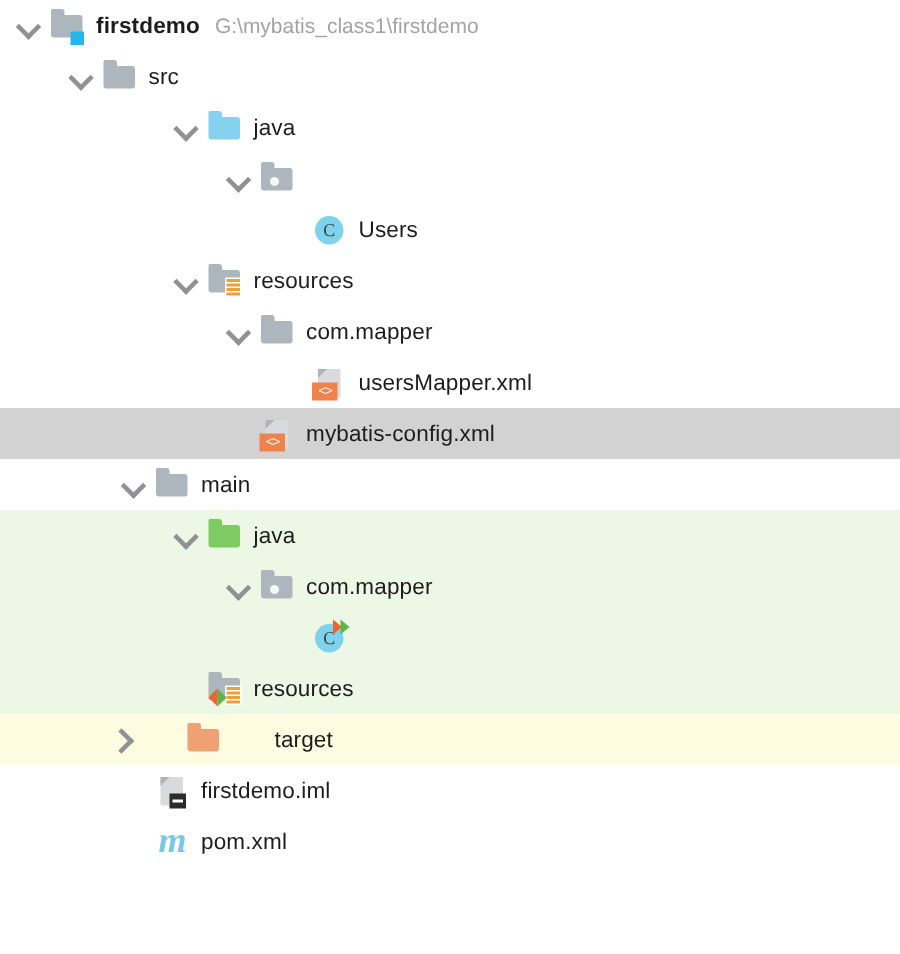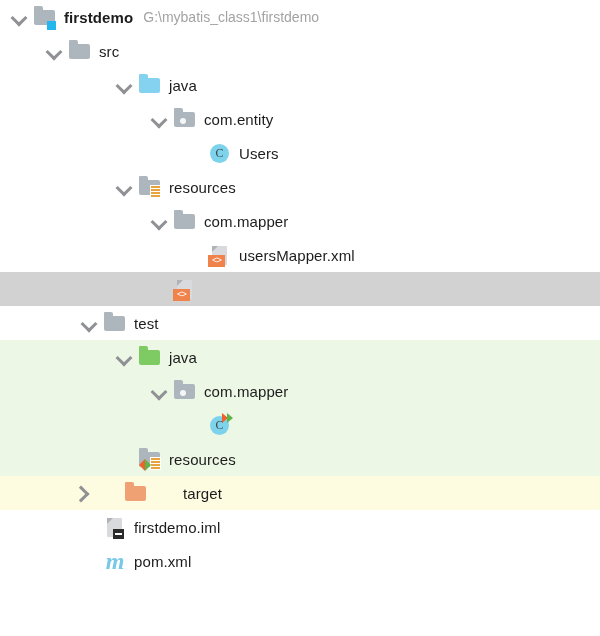--- a/index.html
+++ b/index.html
@@ -302,21 +302,20 @@
       </span>
       <span class="label">java</span>
     </div>
     <div class="row">
       <span class="indent" style="width: 148px;"></span>
       <span class="chev"></span>
       <span class="ic">
         <span class="folder"></span>
         <span class="badge-dot"></span>
       </span>
-      <span class="label">com.entity</span>
     </div>
     <div class="row">
       <span class="indent" style="width: 183px;"></span>
       <span class="chev none"></span>
       <span class="ic">
         <span class="circle-c">C</span>
       </span>
       <span class="label">Users</span>
     </div>
     <div class="row">
@@ -350,28 +349,29 @@
       </span>
       <span class="label">usersMapper.xml</span>
     </div>
     <div class="row sel">
       <span class="indent" style="width: 148px;"></span>
       <span class="chev none"></span>
       <span class="ic">
         <span class="sheet"></span>
         <span class="badge-xml">&lt;&gt;</span>
       </span>
+      <span class="label">mybatis-config.xml</span>
     </div>
     <div class="row">
       <span class="indent" style="width: 78px;"></span>
       <span class="chev"></span>
       <span class="ic">
         <span class="folder"></span>
       </span>
-      <span class="label">test</span>
+      <span class="label">main</span>
     </div>
     <div class="row testsrc">
       <span class="indent" style="width: 113px;"></span>
       <span class="chev"></span>
       <span class="ic">
         <span class="folder green"></span>
       </span>
       <span class="label">java</span>
     </div>
     <div class="row testsrc">

